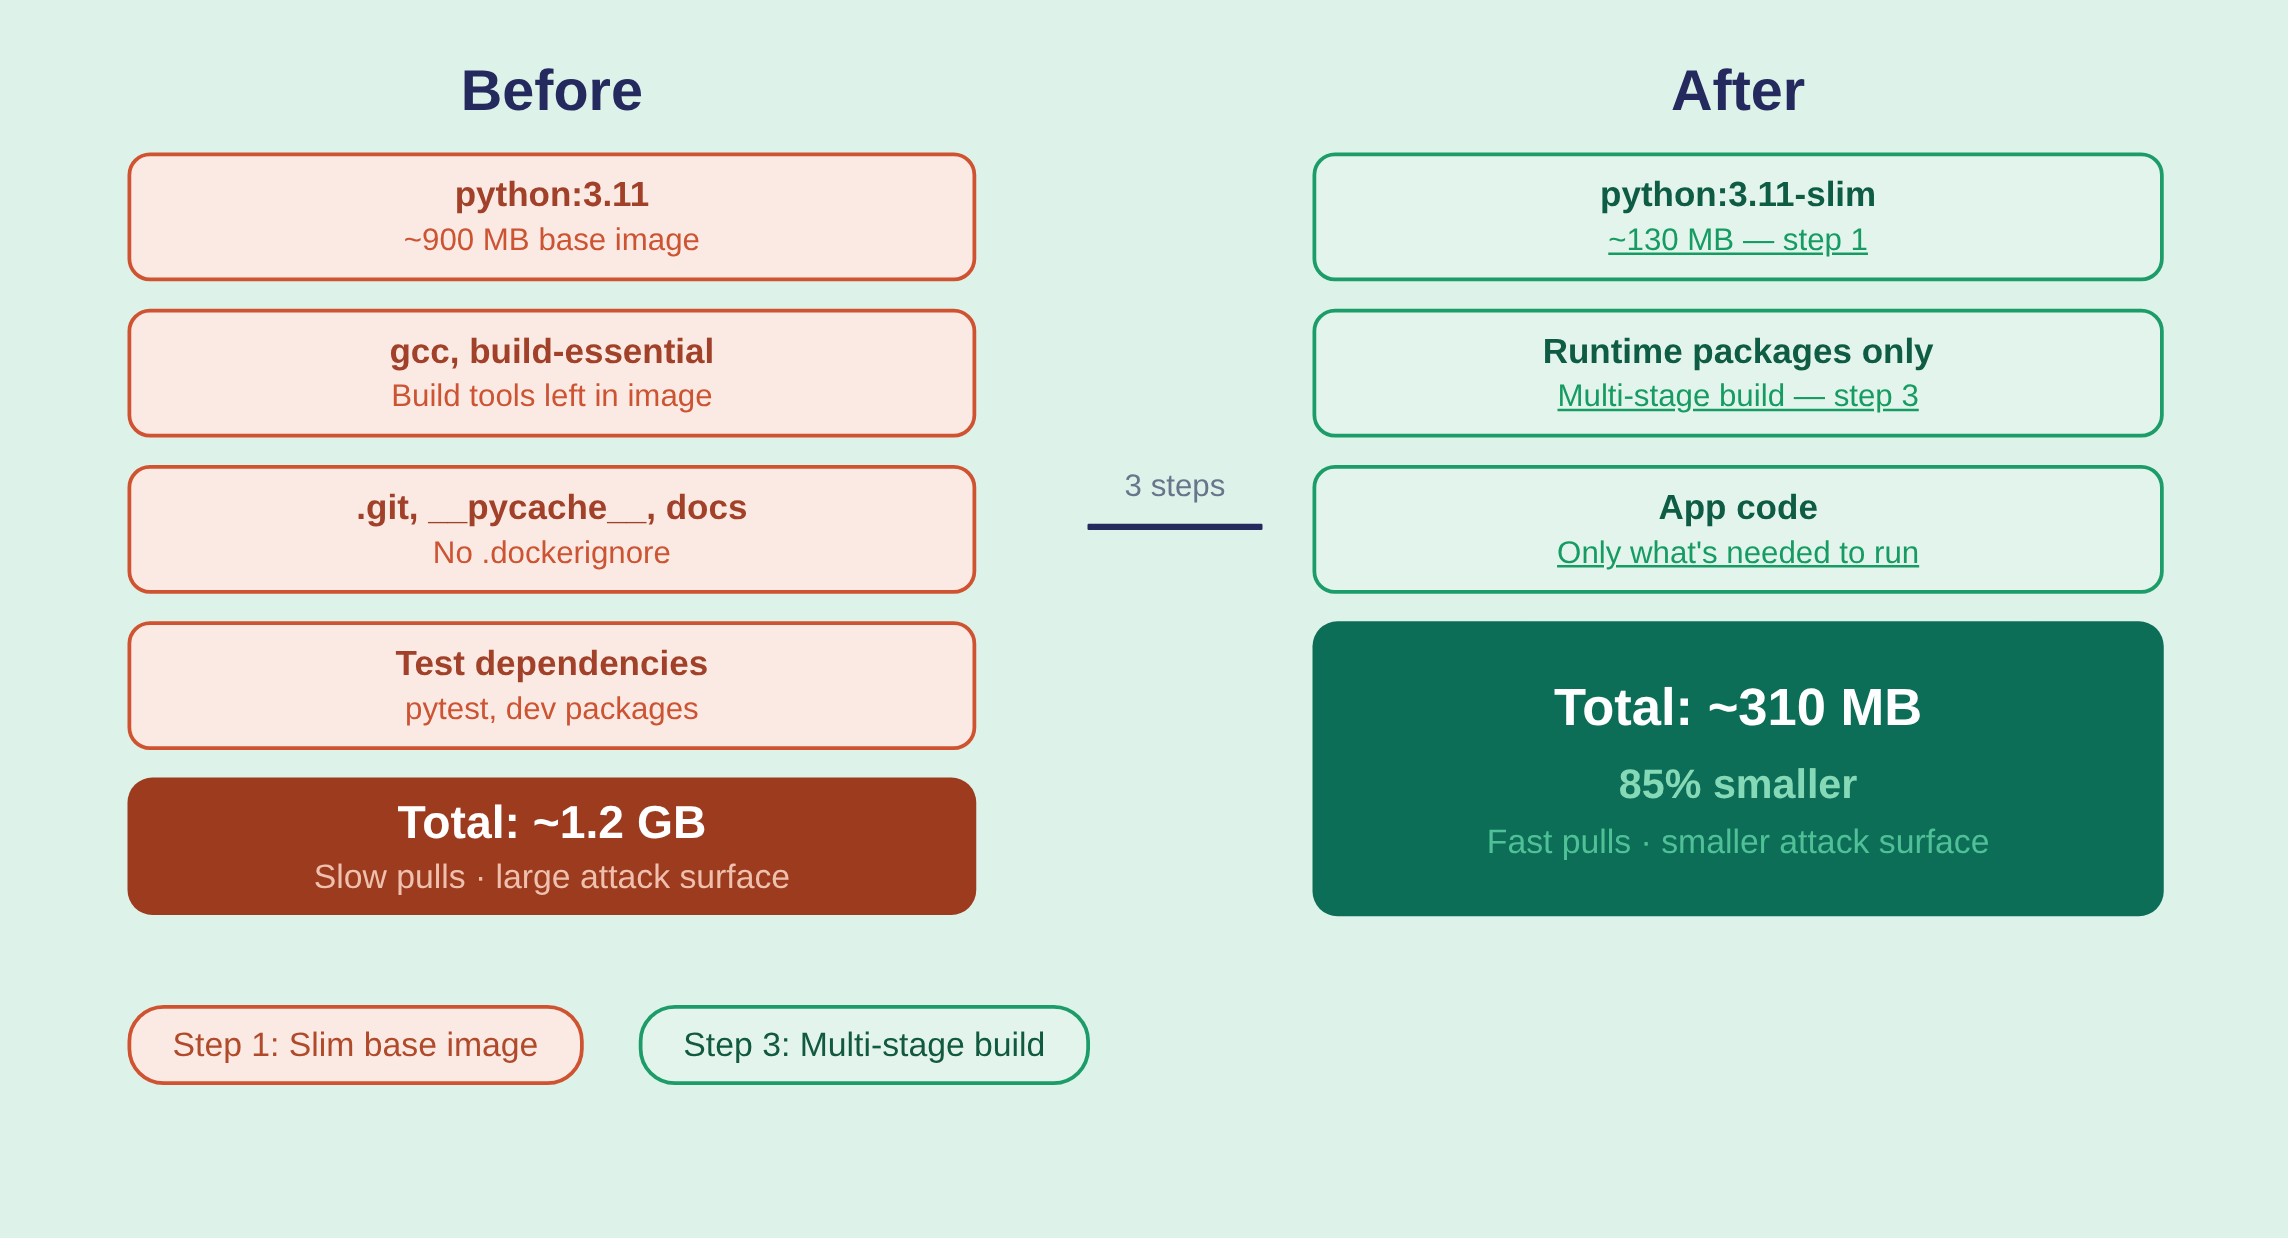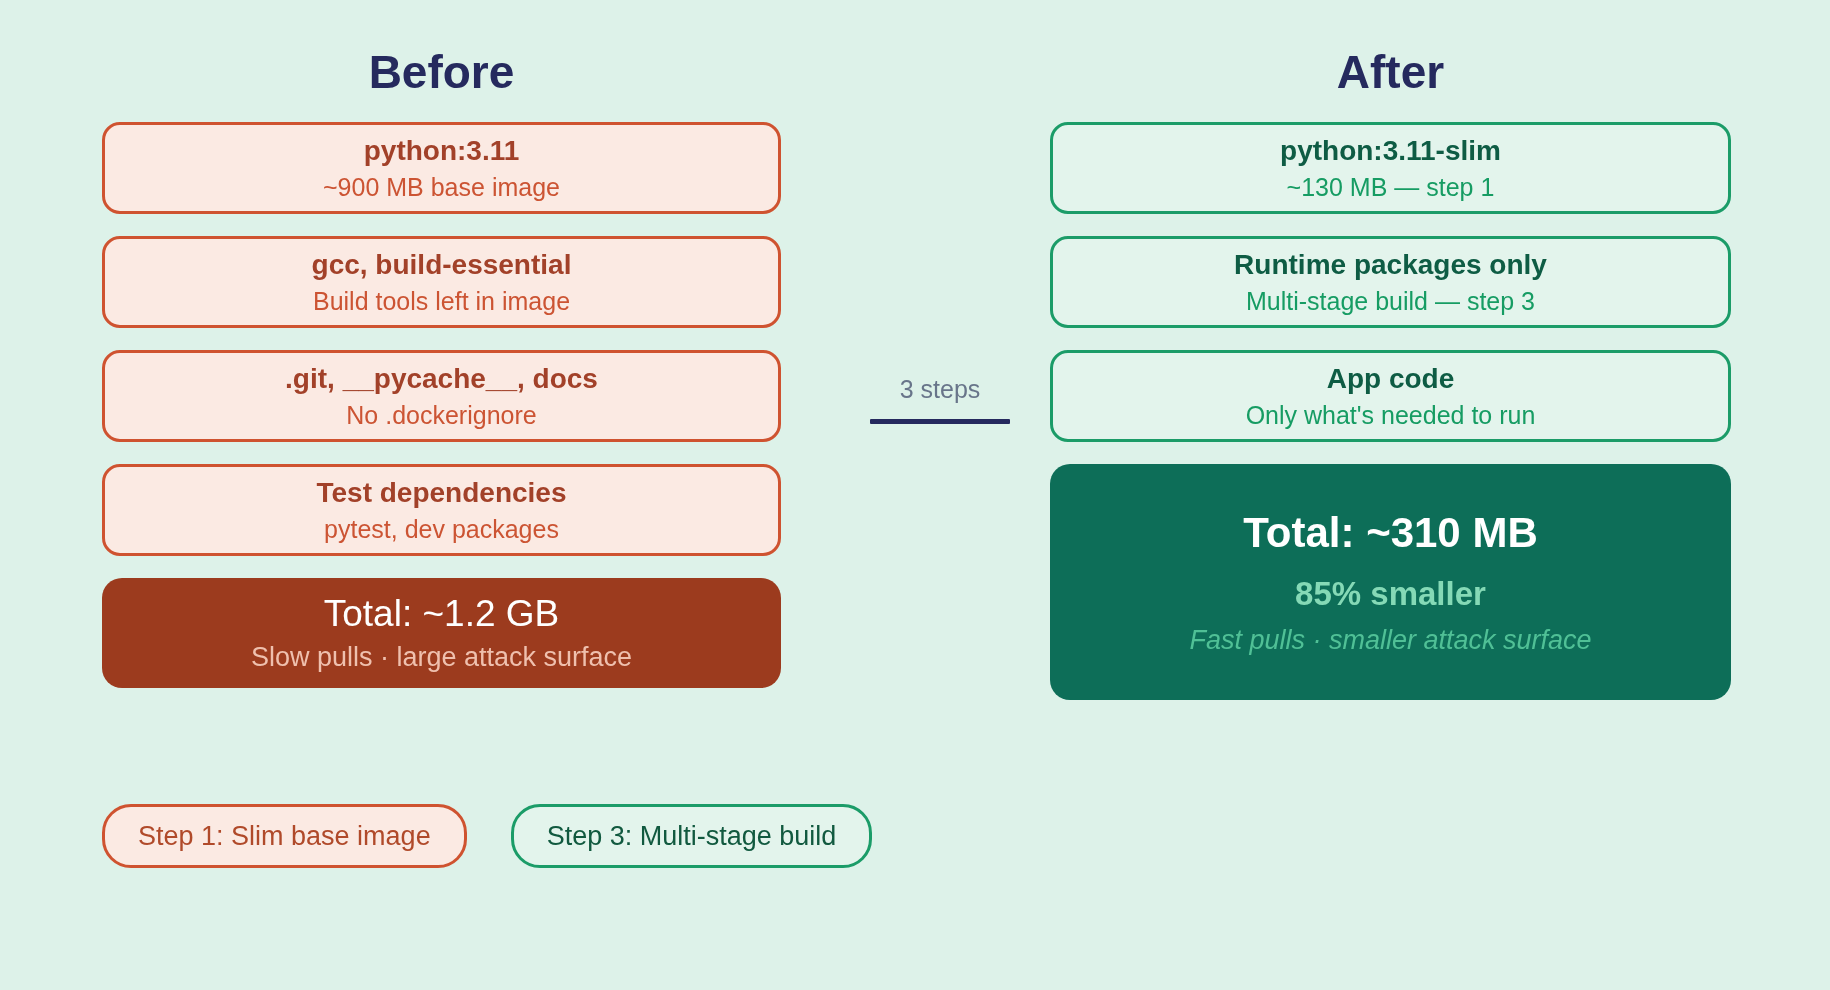--- a/index.html
+++ b/index.html
@@ -12,44 +12,44 @@
   }
   .col { position: absolute; top: 44px; }
   .col-before { left: 102px; width: 679px; }
   .col-after  { left: 1050px; width: 681px; }
   .col-title {
     margin: 0 0 22px 0; height: 56px; line-height: 56px;
     text-align: center; font-size: 46px; font-weight: bold;
     color: var(--heading, #252a5e);
   }
   .box {
-    box-sizing: border-box; height: 92px; margin-bottom: 22px;
+    box-sizing: border-box; height: 103px; margin-bottom: 22px;
     border-radius: 18px; display: flex; flex-direction: column;
     align-items: center; justify-content: center; text-align: center;
   }
   .box.red   { background: var(--red_fill); border: 3px solid var(--red_border); }
   .box.green { background: var(--green_fill); border: 3px solid var(--green_border); }
   .box-title { font-size: 28px; font-weight: bold; line-height: 1.15; }
   .box-sub   { font-size: 25px; margin-top: 6px; line-height: 1.15; }
   .red .box-title   { color: var(--red_title); }
   .red .box-sub     { color: var(--red_sub); }
   .green .box-title { color: var(--green_title); }
-  .green .box-sub   { color: var(--green_sub); }
+  .green .box-sub   { color: var(--green_sub); text-decoration: underline; }
   .total {
     box-sizing: border-box; display: flex; flex-direction: column;
     align-items: center; justify-content: center; text-align: center;
     border-radius: 20px;
   }
   .total.red-solid   { height: 110px; margin-top: 4px; background: var(--red_solid_bg); }
   .total.green-solid { height: 236px; margin-top: 3px; background: var(--green_solid_bg); }
-  .total-title { font-size: 37px; font-weight: normal; color: var(--red_solid_title); }
+  .total-title { font-size: 37px; font-weight: bold; color: var(--red_solid_title); }
   .total-sub   { font-size: 27px; margin-top: 7px; color: var(--red_solid_sub); }
   .gt-title { font-size: 42px; font-weight: bold; color: var(--green_solid_title); }
   .gt-pct   { font-size: 33px; font-weight: bold; margin-top: 18px; color: var(--green_solid_pct); }
-  .gt-sub   { font-size: 27px; margin-top: 12px; color: var(--green_solid_sub); font-style: italic; }
+  .gt-sub   { font-size: 27px; margin-top: 12px; color: var(--green_solid_sub); }
   .connector { position: absolute; left: 870px; top: 374px; width: 140px; text-align: center; }
   .connector-label { font-size: 25px; line-height: 30px; color: var(--muted); }
   .connector-line  { height: 5px; margin-top: 15px; background: var(--connector_line); border-radius: 1px; }
   .pills { position: absolute; left: 102px; top: 804px; display: flex; gap: 44px; }
   .pill {
     box-sizing: border-box; height: 64px; padding: 0 33px; border-radius: 29px;
     display: flex; align-items: center; font-size: 27px; white-space: nowrap;
   }
   .pill.red   { background: var(--red_fill); border: 3px solid var(--red_border); color: var(--pill_red_text); }
   .pill.green { background: var(--green_fill); border: 3px solid var(--green_border); color: var(--pill_green_text); }

